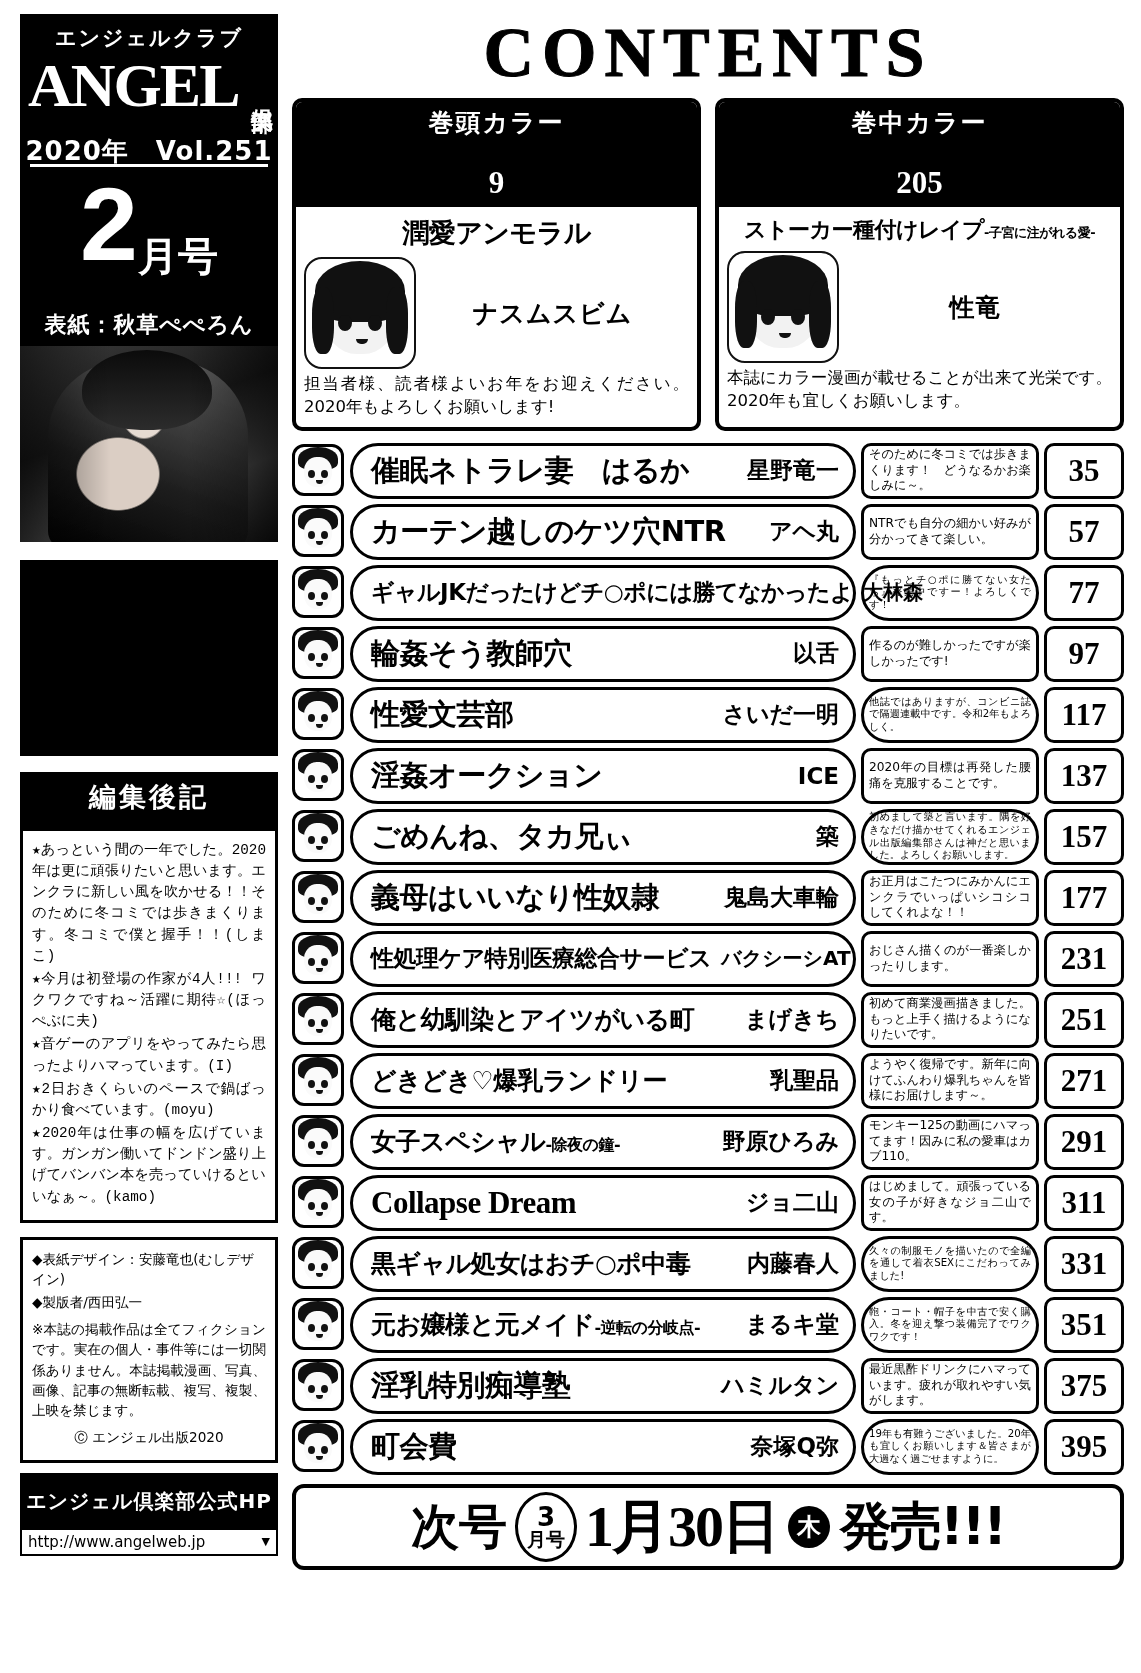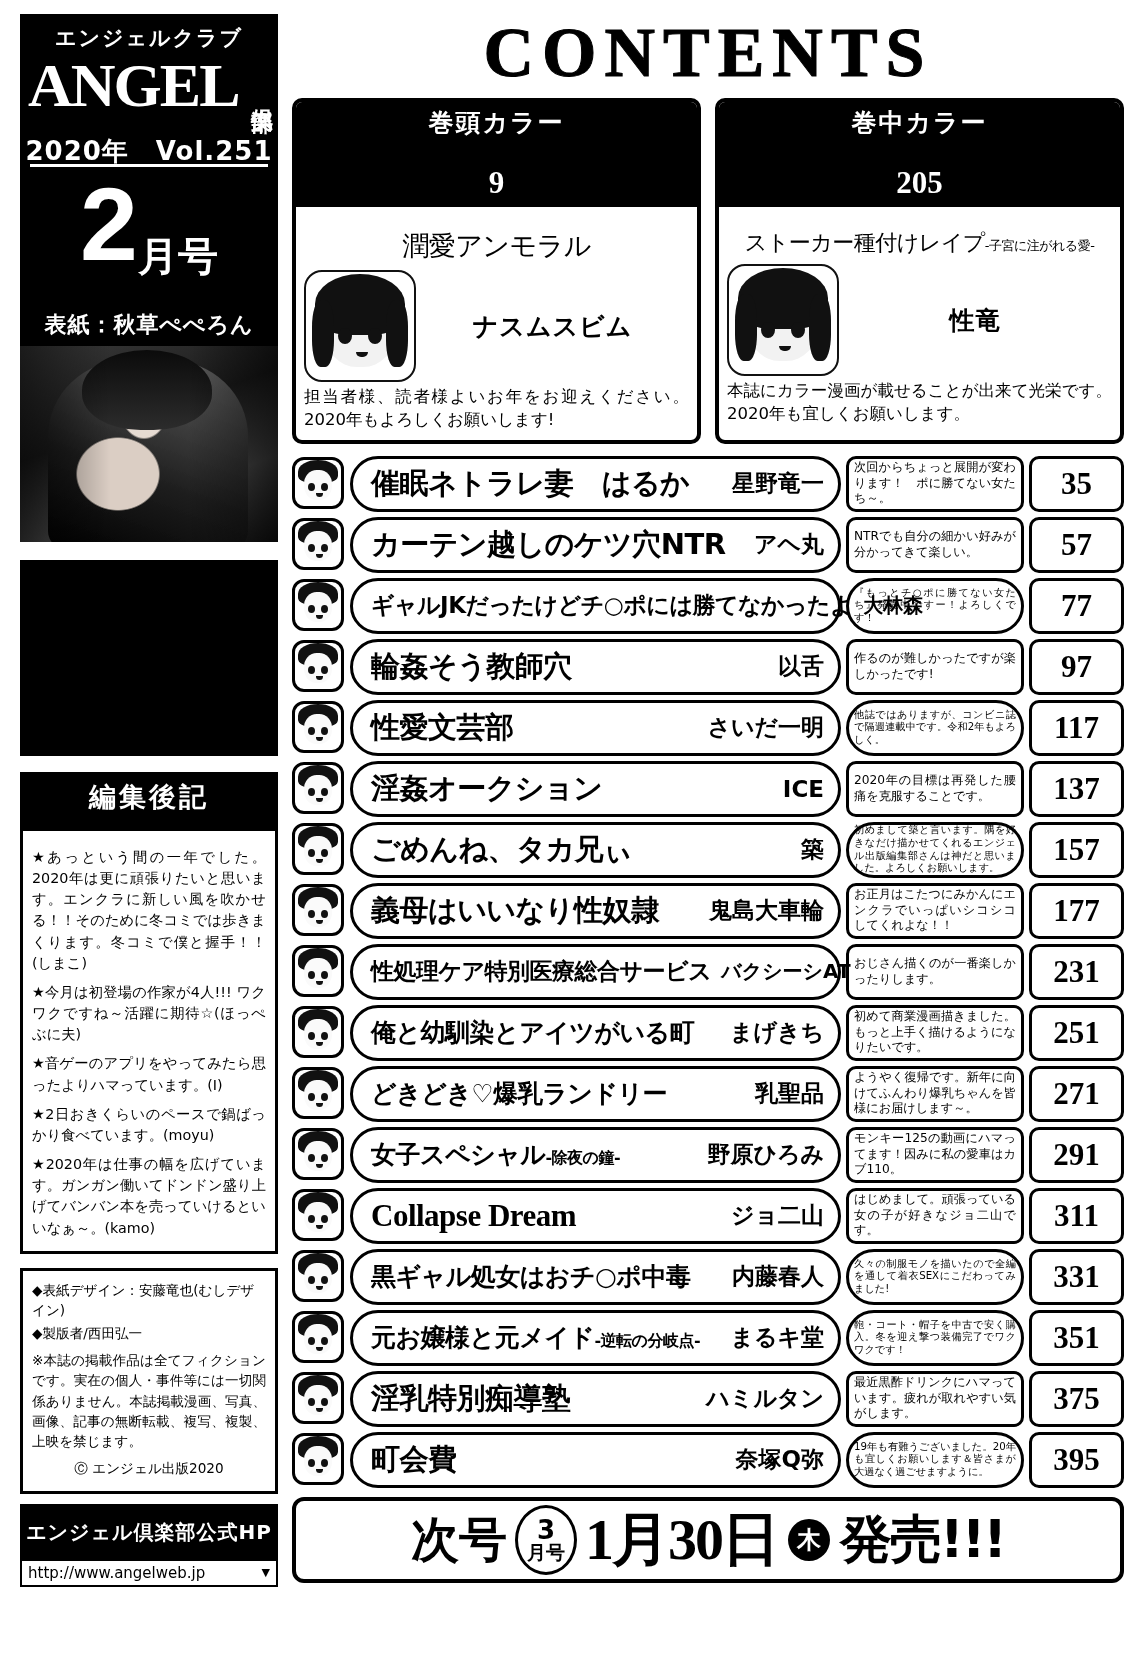--- a/index.html
+++ b/index.html
@@ -77,21 +77,21 @@
   .black-block { width:258px; height:196px; background:#000; margin-top:18px; }
 
   .postscript {
     width:258px; margin-top:16px; border:3px solid #000;
   }
   .ps-title {
     background:#000; color:#fff; text-align:center;
     font-size:27px; font-weight:bold; padding:4px 0 16px; letter-spacing:3px;
   }
   .ps-body { padding:8px 9px 10px; font-size:14.3px; line-height:1.48; }
-  .ps-body p { margin:8px 0 2px; text-align:justify; }
+  .ps-body p { margin:1px 0 2px; text-align:justify;font-family:Liberation Mono, monospace; }
 
   .credits {
     width:258px; margin-top:14px; border:3px solid #000; padding:9px 9px 10px;
     font-size:13.6px; line-height:1.5;
   }
   .credits p { margin:0 0 3px; }
   .credits .note { margin-top:6px; text-align:justify; }
   .credits .copy { text-align:center; margin-top:6px; }
 
   .hp-band {
@@ -121,21 +121,21 @@
     flex:1; border:4px solid #000; border-radius:10px; overflow:hidden;
     background:#fff;
   }
   .feature-head {
     background:#000; color:#fff; display:flex; align-items:center;
     justify-content:center; gap:26px; padding:4px 0 6px;flex-direction:column;
   }
   .feature-head .lbl { font-size:25px; font-weight:bold; letter-spacing:2px; }
   .feature-head .pg { font-size:31px; font-weight:bold; font-family:"Liberation Serif", serif; }
   .feature-title {
-    text-align:center; font-size:27px; font-weight:normal; padding:21px 2px 2px;
+    text-align:center; font-size:27px; font-weight:bold; padding:8px 2px 2px;
     letter-spacing:-0.5px;
   }
   .feature-title.small { font-size:22px; }
   .feature-title .sub { font-size:13px; }
   .feature-body { display:flex; align-items:center; padding:4px 8px 2px; }
   .face {
     width:112px; height:112px; border-radius:18px; overflow:hidden;
     position:relative; background:#fff; border:2px solid #111; flex:none;
   }
   .face .skin { position:absolute; left:18%; top:20%; width:64%; height:68%;
@@ -188,21 +188,21 @@
   .t-author { font-size:23px; font-weight:bold; margin-left:10px; white-space:nowrap; }
   .t-author.sm { font-size:20px; }
 
   .comment {
     width:178px; border:3px solid #000; border-radius:10px; margin-left:5px;
     font-size:12.2px; line-height:1.3; padding:3px 5px;
     display:flex; align-items:center; text-align:justify;
   }
   .comment.tiny { font-size:10.2px; line-height:1.24;border-radius:28px; }
   .page-cell {
-    width:95px; border:3px solid #000; border-radius:10px; margin-left:5px;
+    width:80px; border:3px solid #000; border-radius:10px; margin-left:5px;
     display:flex; align-items:center; justify-content:center;
     font-size:31px; font-weight:bold; font-family:"Liberation Serif", serif;
   }
 
   
   .next {
     margin-top:9px; border:4px solid #000; border-radius:12px;
     height:86px; display:flex; align-items:center; justify-content:center;
     gap:6px; padding:0 11px; overflow:hidden;
   }
@@ -329,21 +329,21 @@
             <div class="h"></div>
             <div class="s"></div>
             <div class="e l"></div>
             <div class="e r"></div>
             <div class="m"></div>
           </div>
         <div class="title-cell">
           <span class="t-name">催眠ネトラレ妻　はるか</span>
           <span class="t-author">星野竜一</span>
         </div>
-        <div class="comment">次回からちょっと展開が変わります！　ポに勝てない女たち～。</div>
+        <div class="comment">そのために冬コミでは歩きまくります！　どうなるかお楽しみに～。</div>
         <div class="page-cell">35</div>
       </div>
 
       <div class="toc-row">
         <div class="thumb">
             <div class="h"></div>
             <div class="s"></div>
             <div class="e l"></div>
             <div class="e r"></div>
             <div class="m"></div>

